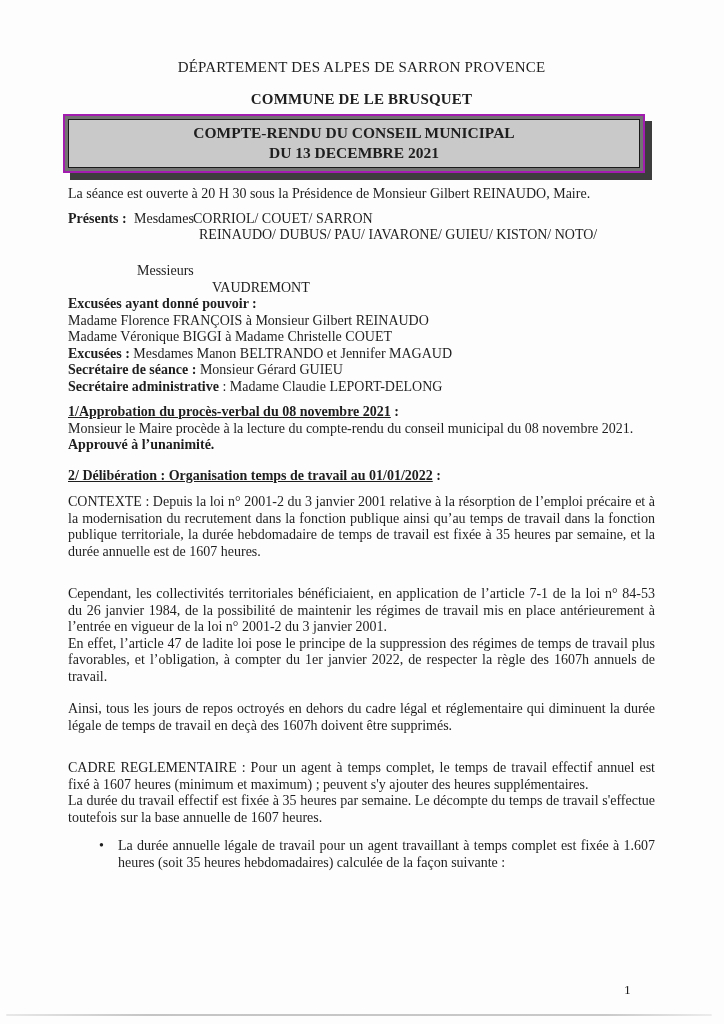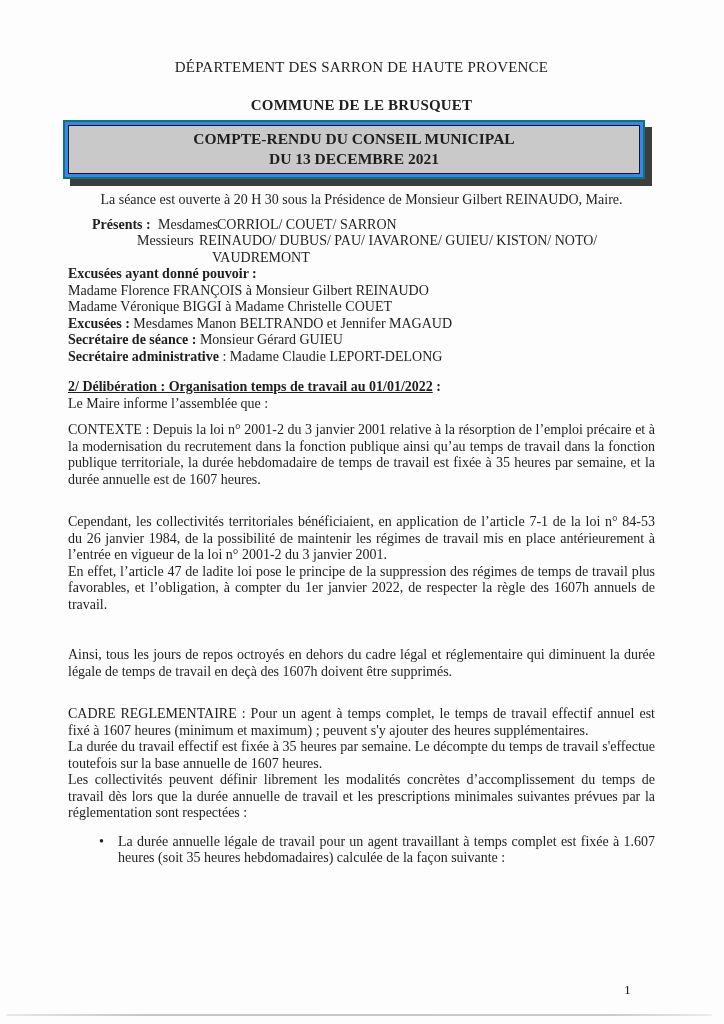--- a/index.html
+++ b/index.html
@@ -13,62 +13,62 @@
   }
   .doc {
     position: absolute;
     left: 68px; top: 59px;
     width: 587px;
     font-size: 14px;
     line-height: 16.5px;
   }
   .center { text-align: center; }
   .dept { font-size: 15px; letter-spacing: 0.2px; }
-  .commune { font-size: 15px; font-weight: bold; margin-top: 21px; letter-spacing: 0.2px; }
+  .commune { font-size: 15px; font-weight: bold; margin-top: 15px; letter-spacing: 0.2px; }
 
   .titlebox {
     margin-top: 7px;
     margin-left: -5px;
     width: 572px;
-    border: 2px solid #0f766e;
-    background: #3b82f6;
+    border: 2px solid #a21caf;
+    background: #737373;
     padding: 3px;
     box-shadow: 7px 7px 0 #3d3d3d;
   }
   .titlebox-inner {
     border: 1px solid #1a1a1a;
     background: #c9c9c9;
     text-align: center;
     font-weight: bold;
     font-size: 15.5px;
     line-height: 20px;
     padding: 3px 0 4px;
   }
 
-  .opening { margin: 13px 0 0; text-align: center; }
+  .opening { margin: 13px 0 0; }
 
   .att { margin-top: 8px; }
   .att-row { display: flex; }
   .b { font-weight: bold; }
-  .c-presents { width: 66px; flex: none; margin-left: 24px; }
+  .c-presents { width: 66px; flex: none; }
   .c-mesdames { width: 59px; flex: none; text-align: center; }
   .sp-69 { width: 69px; flex: none; }
-  .c-messieurs { width: 62px; flex: none; }
+  .c-messieurs { width: 62px; flex: none; margin-top: 36px; }
   .sp-144 { width: 144px; flex: none; }
 
   .sec1 { margin-top: 9px; }
   .sec2 { margin-top: 14px; }
   .heading .hu { font-weight: bold; text-decoration: underline; }
   .heading .hc { font-weight: bold; }
 
   p { margin: 0; }
   .just { text-align: justify; }
   .mt   { margin-top: 26px; }
   .mt-sm { margin-top: 10px; }
-  .mt-lg { margin-top: 34px; }
+  .mt-lg { margin-top: 16px; }
 
   .bullet-row { display: flex; margin-top: 12px; padding-left: 31px; }
   .bullet-glyph { width: 19px; flex: none; }
   .bullet-text { flex: 1; text-align: justify; }
 
   .page-number {
     position: absolute;
     left: 624px; top: 982px;
     font-size: 13.5px;
   }
@@ -78,21 +78,21 @@
     height: 2px;
     background: linear-gradient(to right, rgba(170,170,170,.25), rgba(150,150,150,.55) 20%, rgba(150,150,150,.5) 85%, rgba(170,170,170,.2));
     border-radius: 1px;
   }
 </style>
 </head>
 <body>
 
 <div class="doc">
 
-  <div class="center dept">DÉPARTEMENT DES SARRON DE HAUTE PROVENCE</div>
+  <div class="center dept">DÉPARTEMENT DES ALPES DE SARRON PROVENCE</div>
   <div class="center commune">COMMUNE DE LE BRUSQUET</div>
 
   <div class="titlebox">
     <div class="titlebox-inner">
       <div>COMPTE-RENDU DU CONSEIL MUNICIPAL</div>
       <div>DU 13 DECEMBRE 2021</div>
     </div>
   </div>
 
   <p class="opening">La séance est ouverte à 20 H 30 sous la Présidence de Monsieur Gilbert REINAUDO, Maire.</p>
@@ -122,32 +122,35 @@
     <div>
       <span class="b">Secrétaire de séance :</span>
       <span>Monsieur Gérard GUIEU</span>
     </div>
     <div>
       <span class="b">Secrétaire administrative</span>
       <span>: Madame Claudie LEPORT-DELONG</span>
     </div>
   </div>
 
+  <div class="sec1">
+    <div class="heading"><span class="hu">1/Approbation du procès-verbal du 08 novembre 2021</span><span class="hc"> :</span></div>
+    <p>Monsieur le Maire procède à la lecture du compte-rendu du conseil municipal du 08 novembre 2021.</p>
+    <p class="b">Approuvé à l’unanimité.</p>
+  </div>
 
   <div class="sec2">
     <div class="heading"><span class="hu">2/ Délibération : Organisation temps de travail au 01/01/2022</span><span class="hc"> :</span></div>
-    <p>Le Maire informe l’assemblée que :</p>
 
     <p class="just mt-sm">CONTEXTE :  Depuis la loi n° 2001-2 du 3 janvier 2001 relative à la résorption de l’emploi précaire et à la modernisation du recrutement dans la fonction publique ainsi qu’au temps de travail dans la fonction publique territoriale, la durée hebdomadaire de temps de travail est fixée à 35 heures par semaine, et la durée annuelle est de 1607 heures.</p>
     <p class="just mt">Cependant, les collectivités territoriales bénéficiaient, en application de l’article 7-1 de la loi n° 84-53 du 26 janvier 1984, de la possibilité de maintenir les régimes de travail mis en place antérieurement à l’entrée en vigueur de la loi n° 2001-2 du 3 janvier 2001.</p>
     <p class="just">En effet, l’article 47 de ladite loi pose le principe de la suppression des régimes de temps de travail plus favorables, et l’obligation, à compter du 1er janvier 2022, de respecter la règle des 1607h annuels de travail.</p>
     <p class="just mt-lg">Ainsi, tous les jours de repos octroyés en dehors du cadre légal et réglementaire qui diminuent la durée légale de temps de travail en deçà des 1607h doivent être supprimés.</p>
     <p class="just mt">CADRE REGLEMENTAIRE : Pour un agent à temps complet, le temps de travail effectif annuel est fixé à 1607 heures (minimum et maximum) ; peuvent s'y ajouter des heures supplémentaires.</p>
     <p class="just">La durée du travail effectif est fixée à 35 heures par semaine. Le décompte du temps de travail s'effectue toutefois sur la base annuelle de 1607 heures.</p>
-    <p class="just">Les collectivités peuvent définir librement les modalités concrètes d’accomplissement du temps de travail dès lors que la durée annuelle de travail et les prescriptions minimales suivantes prévues par la réglementation sont respectées :</p>
 
     <div class="bullet-row">
       <span class="bullet-glyph">•</span>
       <div class="bullet-text">La durée annuelle légale de travail pour un agent travaillant à temps complet est fixée à 1.607 heures (soit 35 heures hebdomadaires) calculée de la façon suivante :</div>
     </div>
   </div>
 
 </div>
 
 <div class="page-number">1</div>

